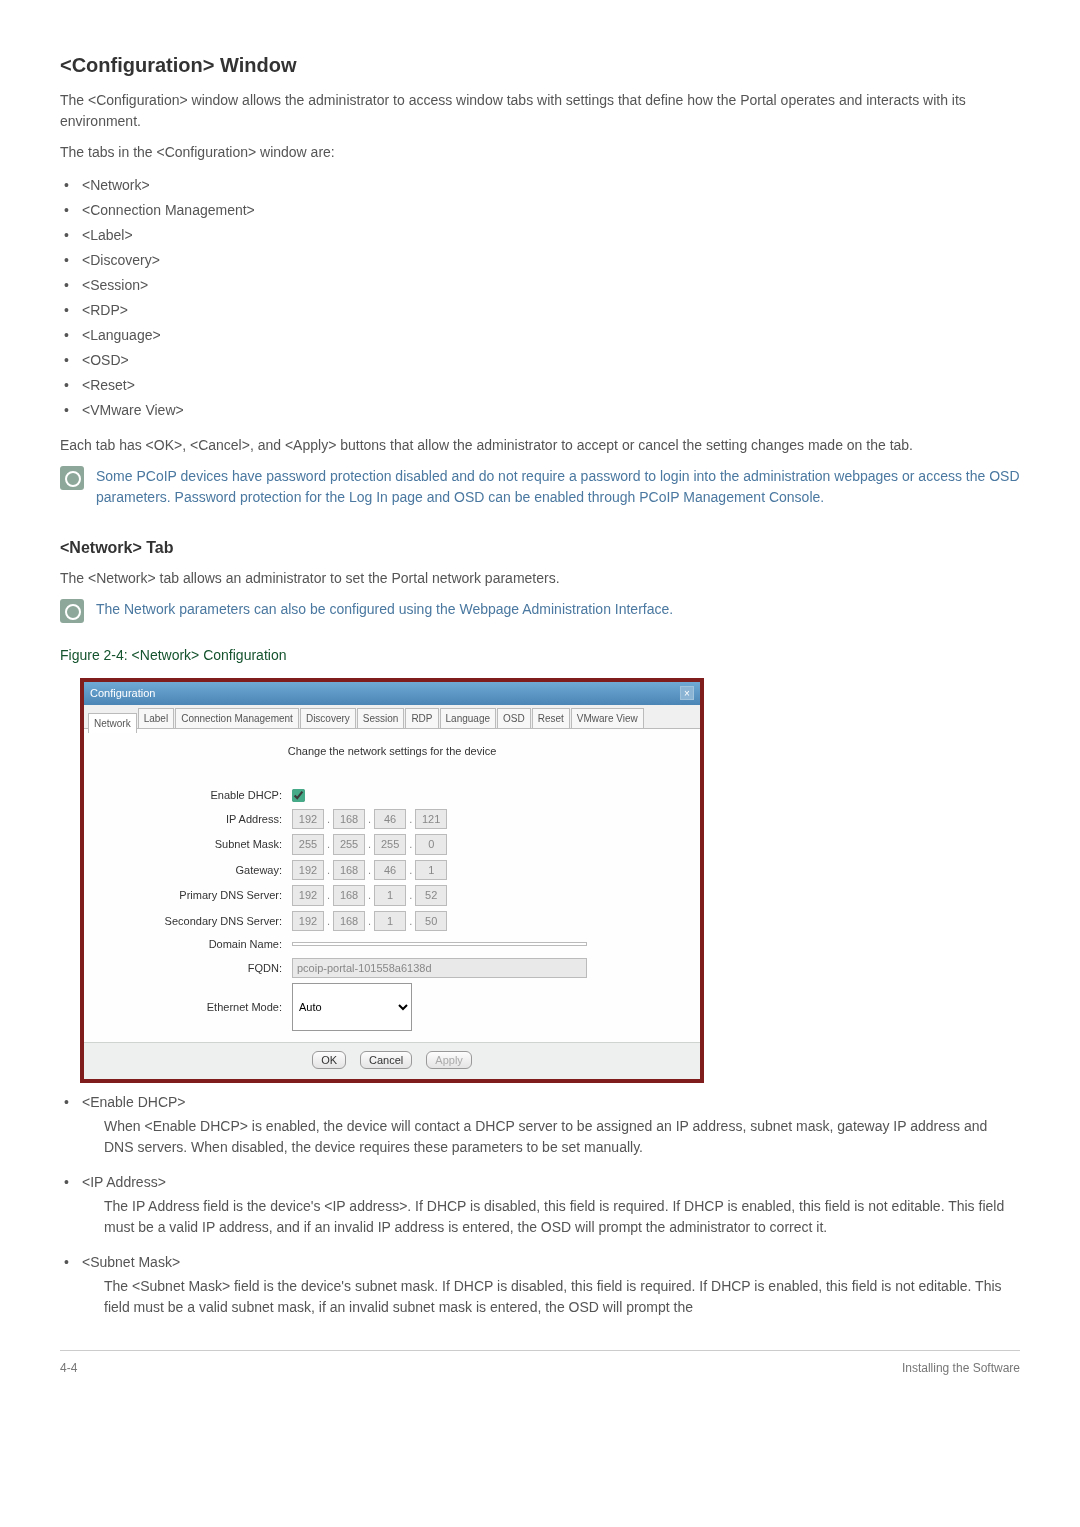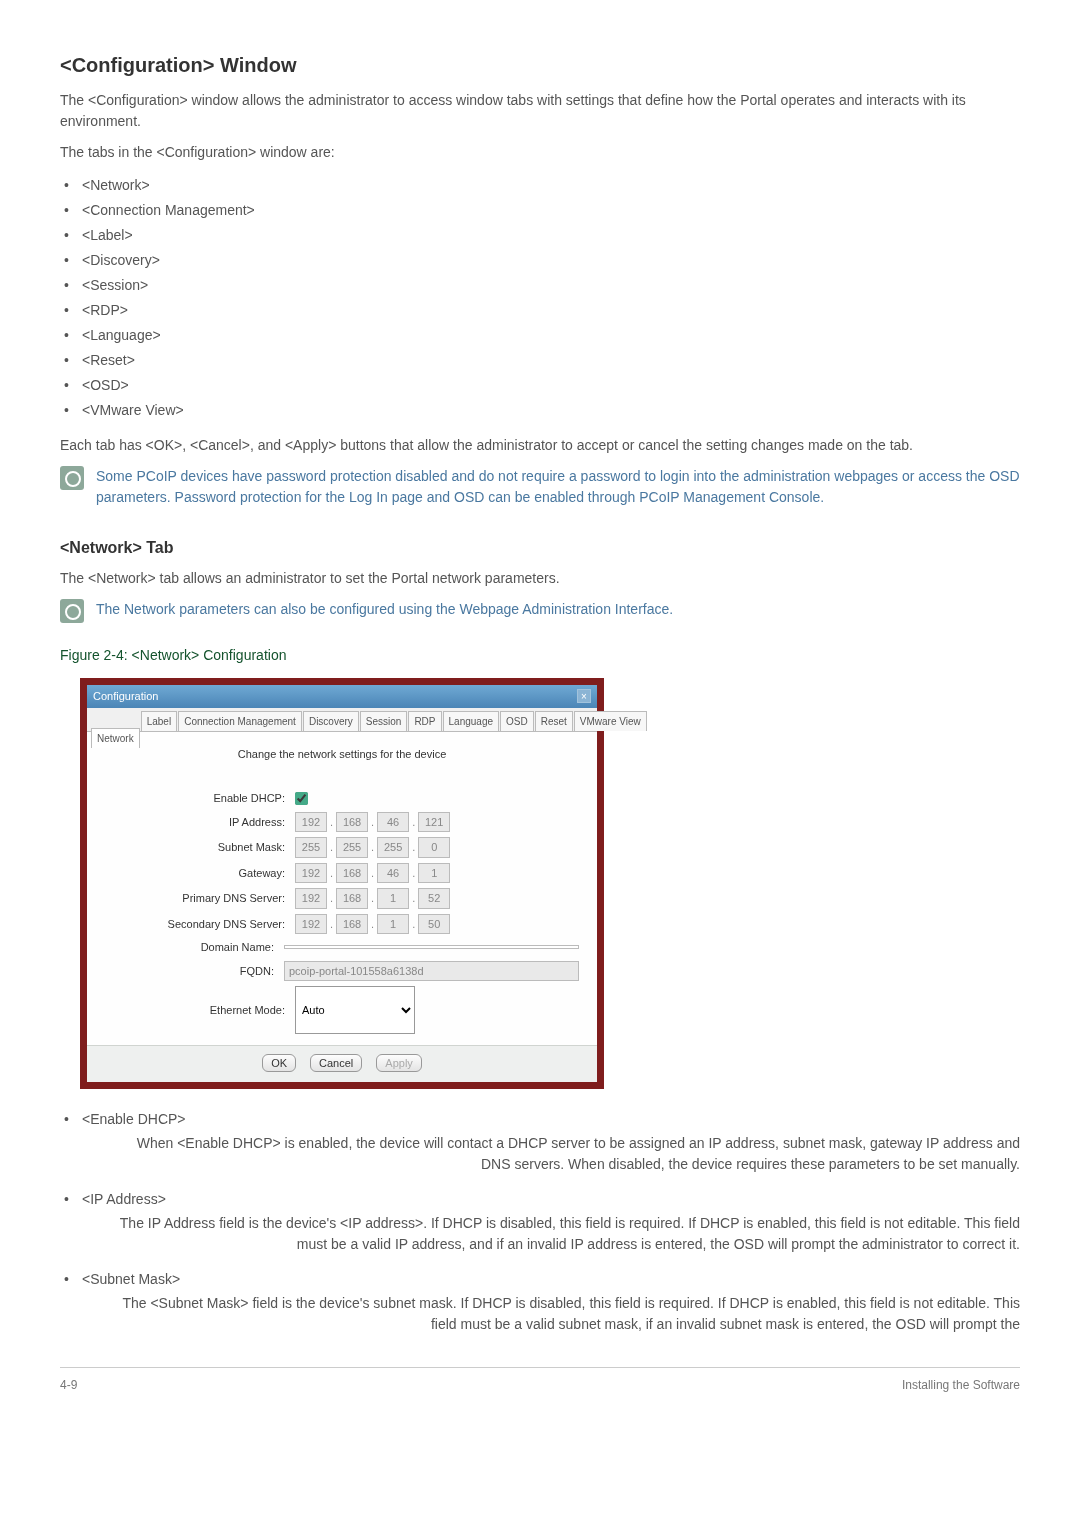--- a/index.html
+++ b/index.html
@@ -71,23 +71,23 @@
     font-size: 14px;
     line-height: 1.5;
   }
   .figure-caption {
     color: #14532d;
     font-size: 14px;
     margin: 22px 0 12px 0;
   }
   
   .config-window {
-    width: 524px;
-    margin: 4px 0 18px 20px;
-    border: 7px solid #7f1d1d;
+    width: 624px;
+    margin: 4px 0 7px 20px;
+    border: 4px solid #7f1d1d;
     background: #fefefe;
     font-size: 11px;
     color: #444;
   }
   .cw-titlebar {
     background: linear-gradient(#6fa9d4, #4b85b6);
     color: #fff;
     padding: 3px 6px;
     display: flex;
     justify-content: space-between;
@@ -116,21 +116,21 @@
     border-bottom: none;
     padding: 2px 5px;
     background: #f7f7f7;
     font-size: 10px;
     color: #555;
     white-space: nowrap;
   }
   .cw-tab.active {
     background: #fff;
     position: relative;
-    top: 17px;
+    top: 5px;
   }
   .cw-body {
     padding: 14px 18px 6px 18px;
     min-height: 280px;
   }
   .cw-prompt {
     font-size: 11px;
     color: #333;
     margin-bottom: 28px;
     text-align: center;
@@ -198,21 +198,20 @@
   .desc-list > li {
     margin-bottom: 10px;
   }
   .desc-term {
     color: #555;
   }
   .desc-text {
     color: #555;
     padding-left: 22px;
     margin-top: 3px;
-    text-align: right;
   }
   .footer {
     display: flex;
     justify-content: space-between;
     font-size: 12px;
     color: #777;
     border-top: 1px solid #ccc;
     margin-top: 30px;
     padding-top: 8px;
   }
@@ -226,22 +225,22 @@
 <p class="body-text">The tabs in the &lt;Configuration&gt; window are:</p>
 
 <ul class="bullets">
   <li>&lt;Network&gt;</li>
   <li>&lt;Connection Management&gt;</li>
   <li>&lt;Label&gt;</li>
   <li>&lt;Discovery&gt;</li>
   <li>&lt;Session&gt;</li>
   <li>&lt;RDP&gt;</li>
   <li>&lt;Language&gt;</li>
+  <li>&lt;OSD&gt;</li>
   <li>&lt;Reset&gt;</li>
-  <li>&lt;OSD&gt;</li>
   <li>&lt;VMware View&gt;</li>
 </ul>
 
 <p class="body-text">Each tab has &lt;OK&gt;, &lt;Cancel&gt;, and &lt;Apply&gt; buttons that allow the administrator to accept or cancel the setting changes made on the tab.</p>
 
 <div class="note-row">
   <div class="note-icon"></div>
   <div class="note-text">Some PCoIP devices have password protection disabled and do not require a password to login into the administration webpages or access the OSD parameters.  Password protection for the Log In page and OSD can be enabled through PCoIP Management Console.</div>
 </div>
 
@@ -388,15 +387,15 @@
     <span class="desc-term">&lt;IP Address&gt;</span>
     <div class="desc-text">The IP Address field is the device's &lt;IP address&gt;. If DHCP is disabled, this field is required. If DHCP is enabled, this field is not editable. This field must be a valid IP address, and if an invalid IP address is entered, the OSD will prompt the administrator to correct it.</div>
   </li>
   <li>
     <span class="desc-term">&lt;Subnet Mask&gt;</span>
     <div class="desc-text">The &lt;Subnet Mask&gt; field is the device's subnet mask. If DHCP is disabled, this field is required. If DHCP is enabled, this field is not editable. This field must be a valid subnet mask, if an invalid subnet mask is entered, the OSD will prompt the</div>
   </li>
 </ul>
 
 <div class="footer">
-  <span>4-9</span>
+  <span>4-4</span>
   <span>Installing the Software</span>
 </div>
 
 </body></html>

